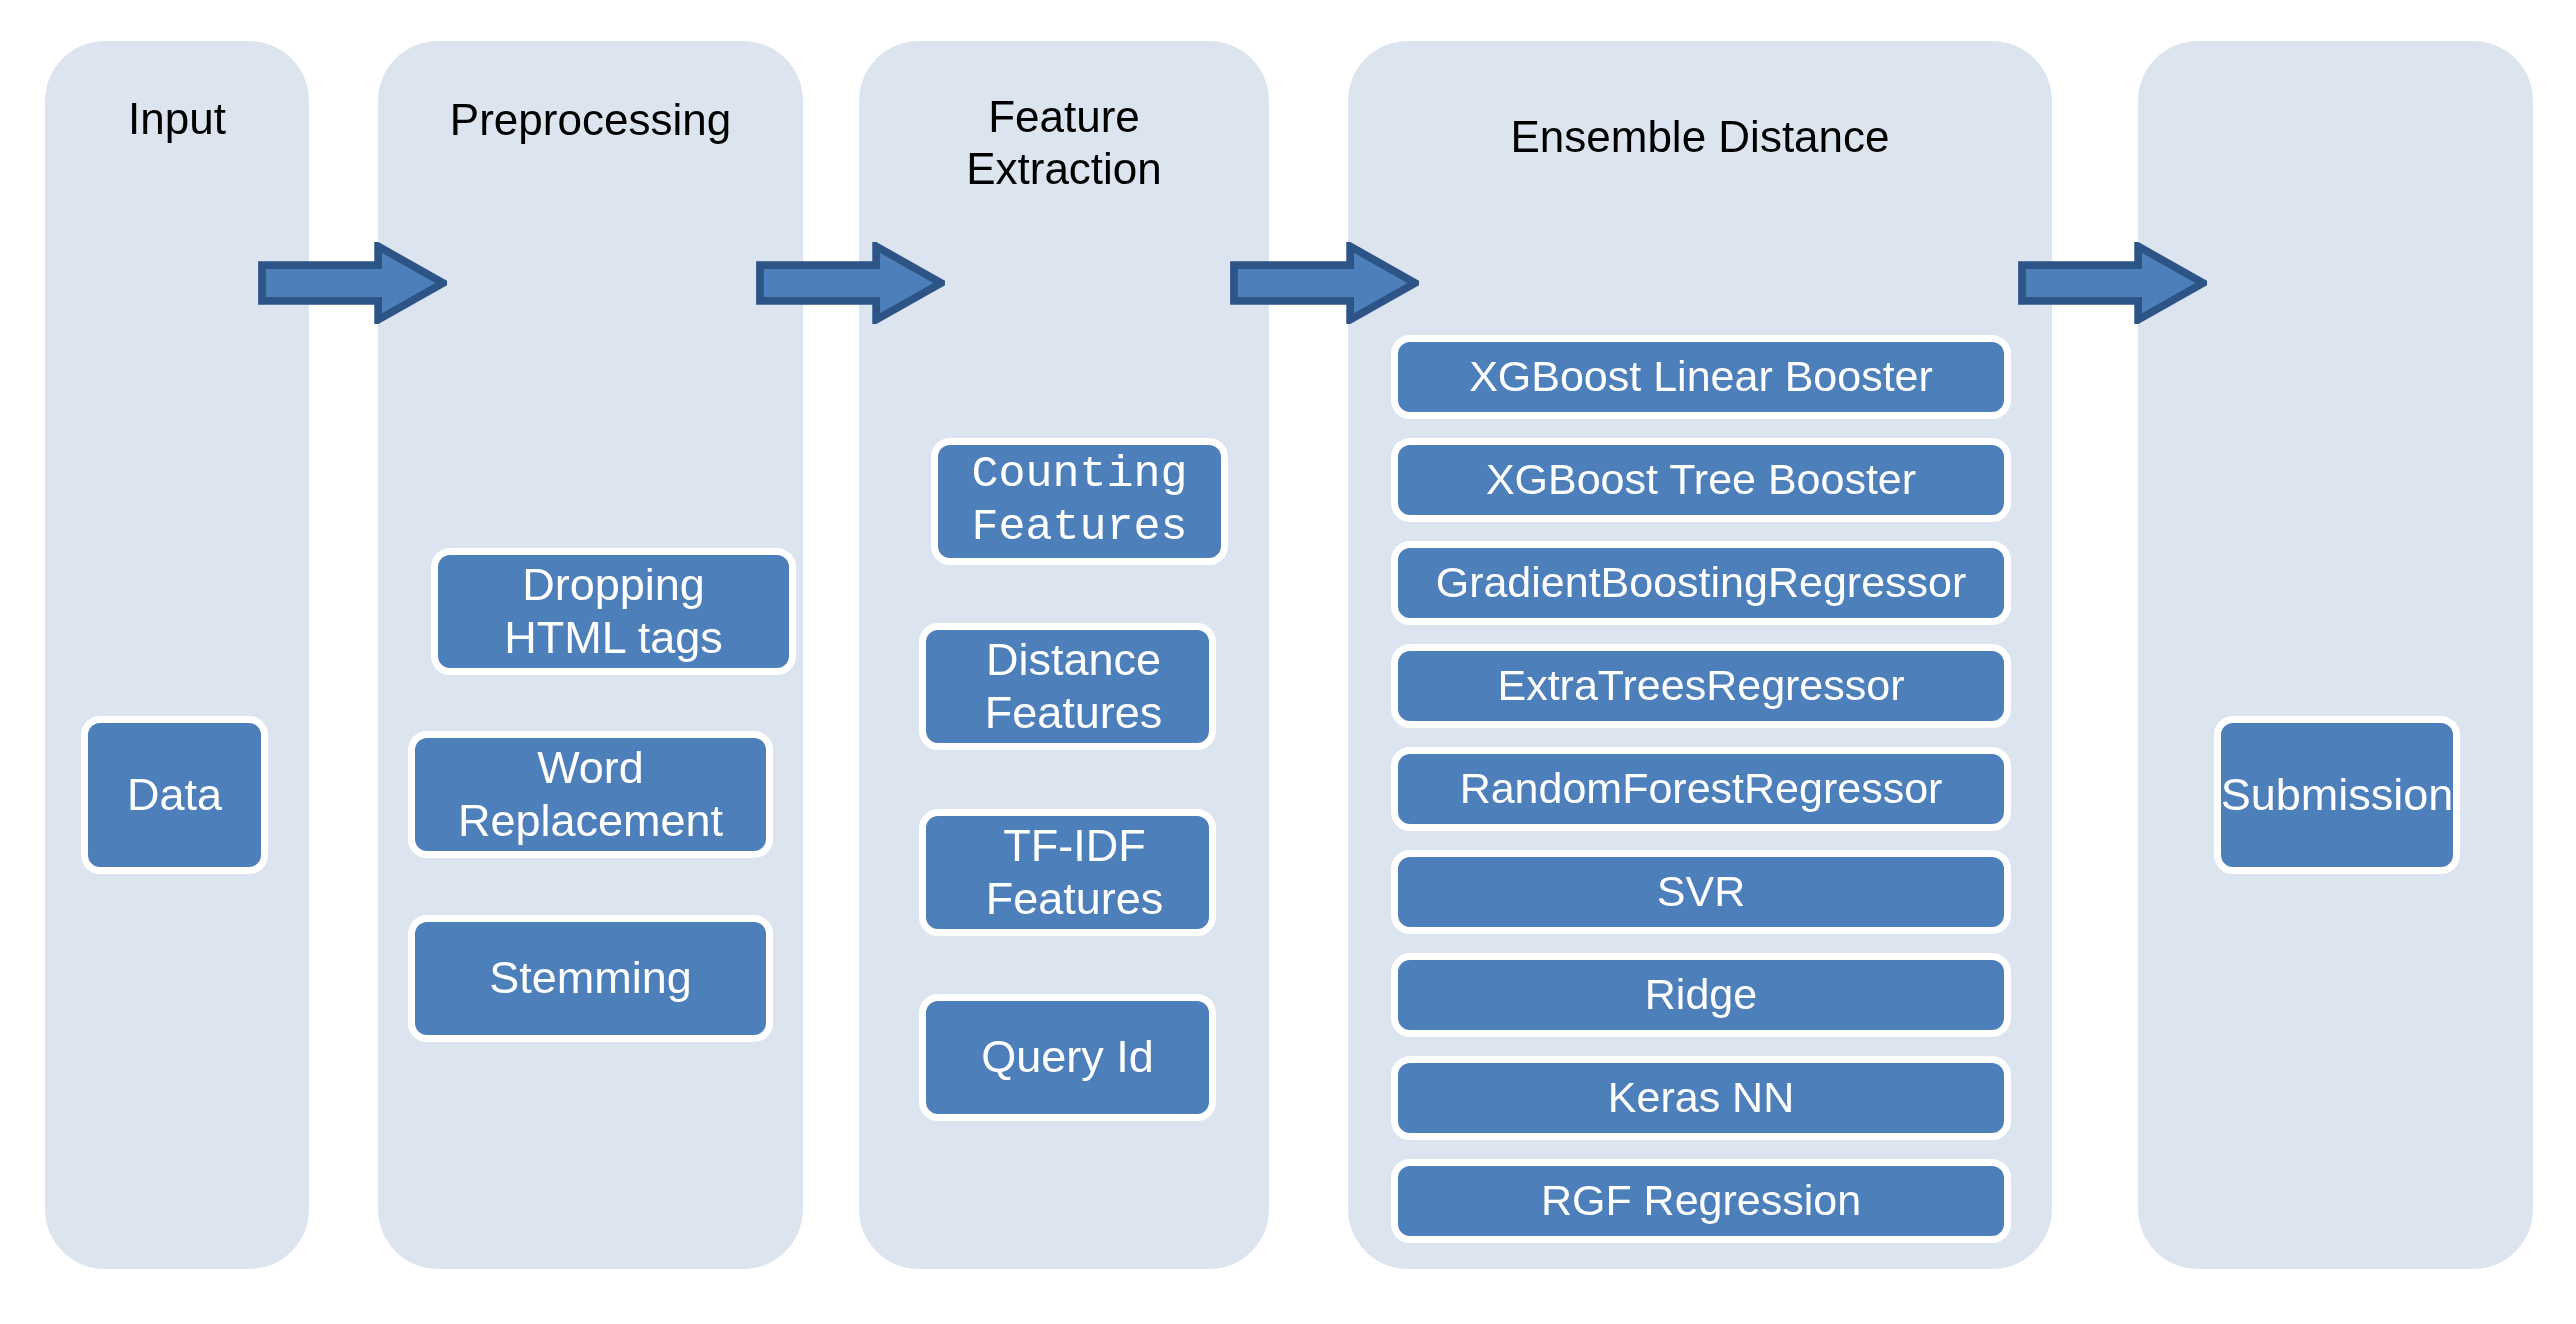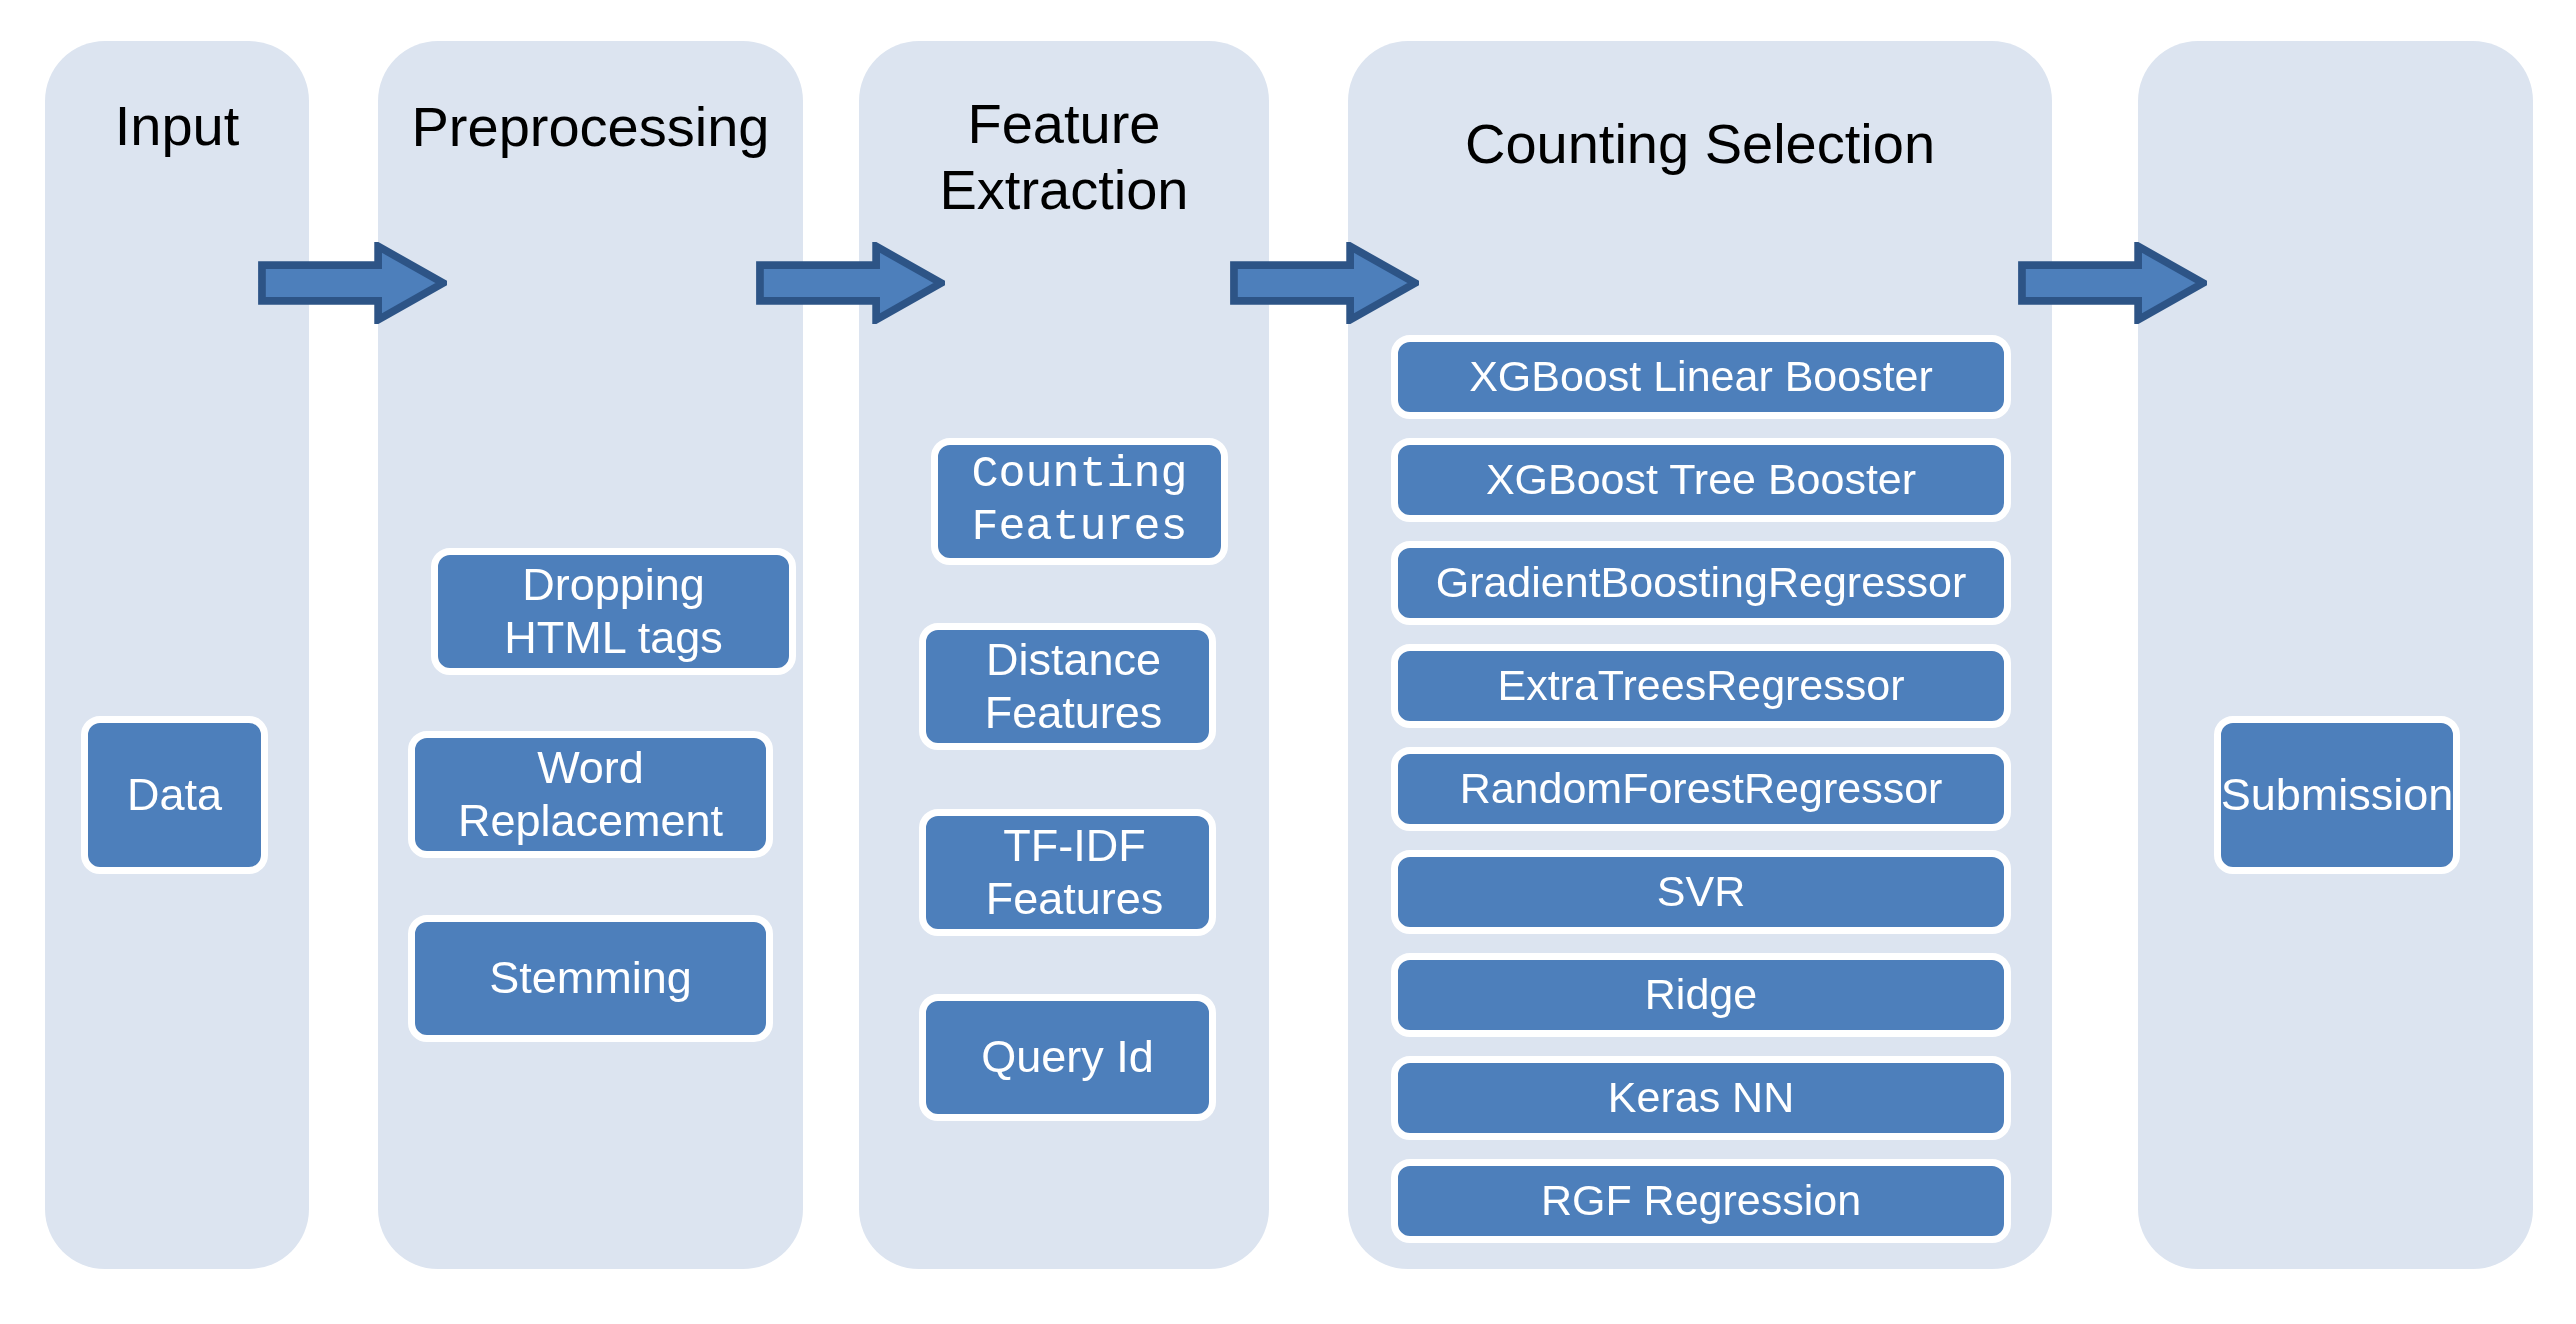--- a/index.html
+++ b/index.html
@@ -57,21 +57,21 @@
 
   
   .arrow {
     position: absolute;
   }
   .arrow svg { display: block; }
 
   
   .t-sm  { font-size: 43px; }
   .t-md  { font-size: 45px; }
-  .title-lg { font-size: 56px; }
+  .title-lg { font-size: 44px; }
 </style>
 </head>
 <body>
 
 <div id="canvas">
 
   <div class="stage" style="left:45px; top:41px; width:264px; height:1228px;">
     <div class="stage-title title-lg" style="top:52px;">Input</div>
 
     <div class="chip t-md" style="left:36px; top:675px; width:187px; height:158px;">Data</div>
@@ -99,21 +99,21 @@
     <div class="chip t-md" style="left:60px; top:582px; width:297px; height:127px;padding-left:12px;">Distance
 Features</div>
 
     <div class="chip t-md" style="left:60px; top:768px; width:297px; height:127px;padding-left:14px;">TF-IDF
 Features</div>
 
     <div class="chip t-md" style="left:60px; top:953px; width:297px; height:127px;">Query Id</div>
   </div>
 
   <div class="stage" style="left:1348px; top:41px; width:704px; height:1228px;">
-    <div class="stage-title title-lg" style="top:70px;">Counting Selection</div>
+    <div class="stage-title title-lg" style="top:70px;">Ensemble Distance</div>
 
     <div class="chip t-sm" style="left:43px; top:294px; width:620px; height:84px;">XGBoost  Linear Booster</div>
 
     <div class="chip t-sm" style="left:43px; top:397px; width:620px; height:84px;">XGBoost Tree Booster</div>
 
     <div class="chip t-sm" style="left:43px; top:500px; width:620px; height:84px;">GradientBoostingRegressor</div>
 
     <div class="chip t-sm" style="left:43px; top:603px; width:620px; height:84px;">ExtraTreesRegressor</div>
 
     <div class="chip t-sm" style="left:43px; top:706px; width:620px; height:84px;">RandomForestRegressor</div>

